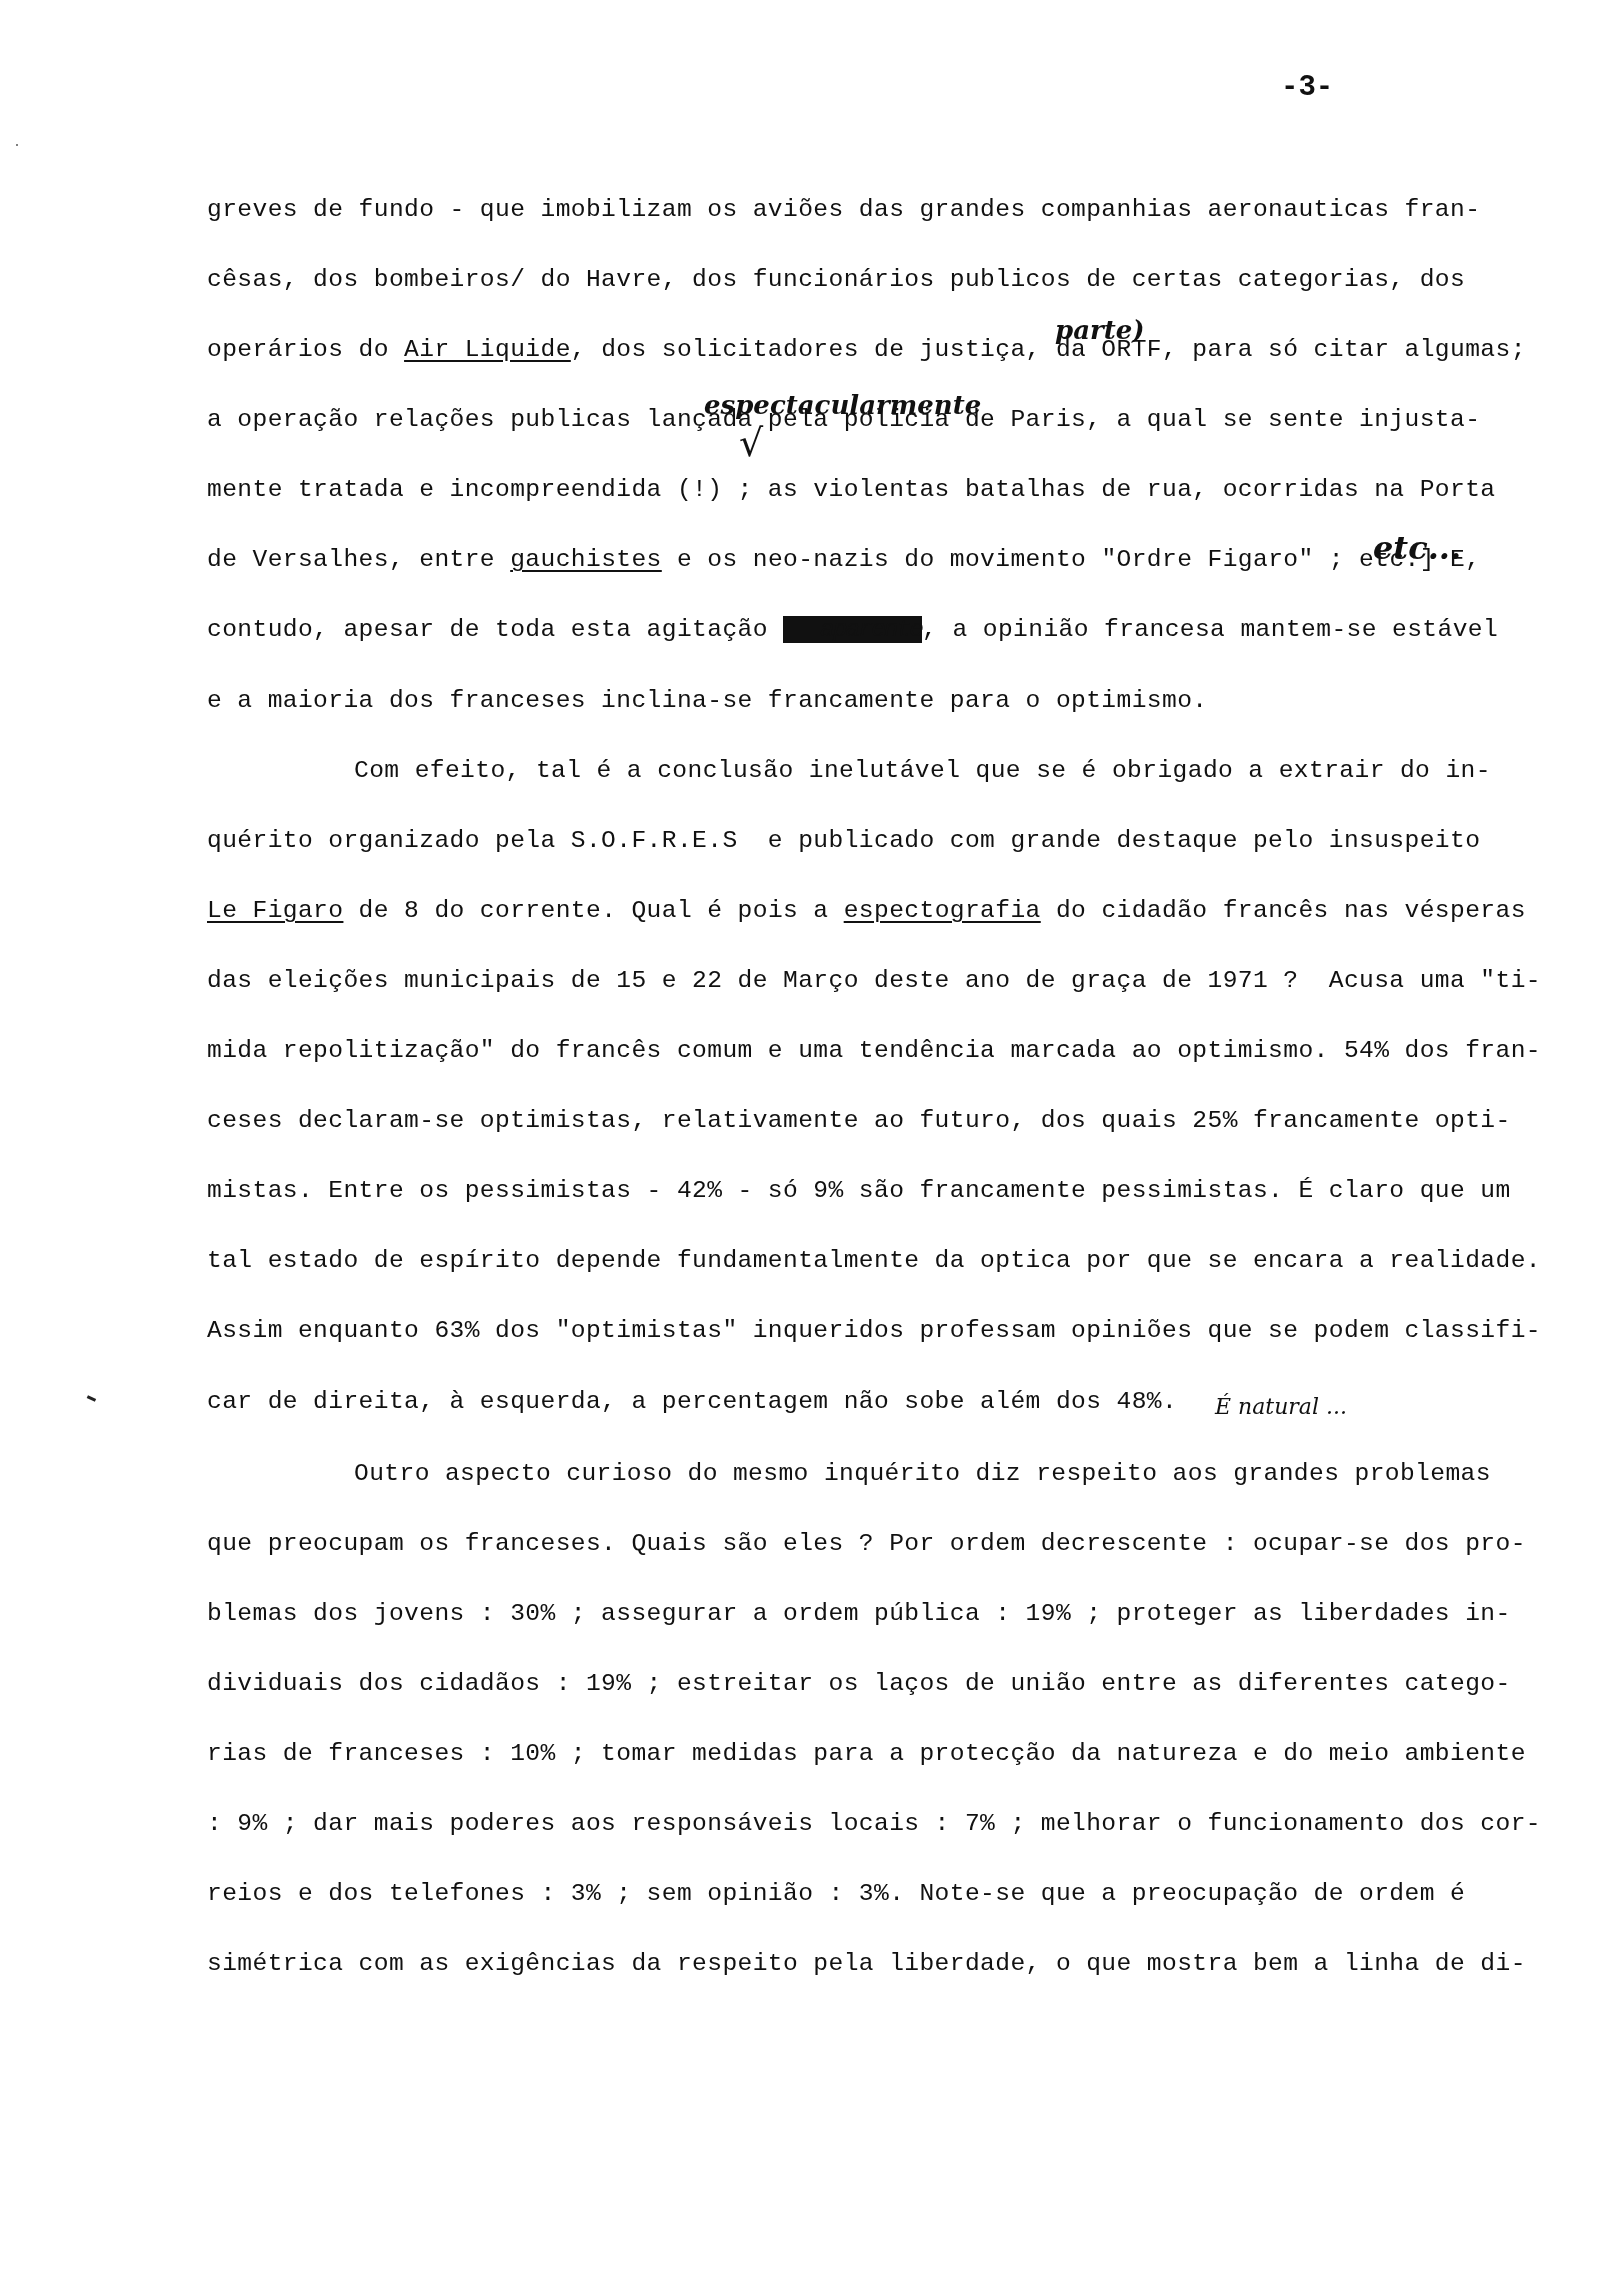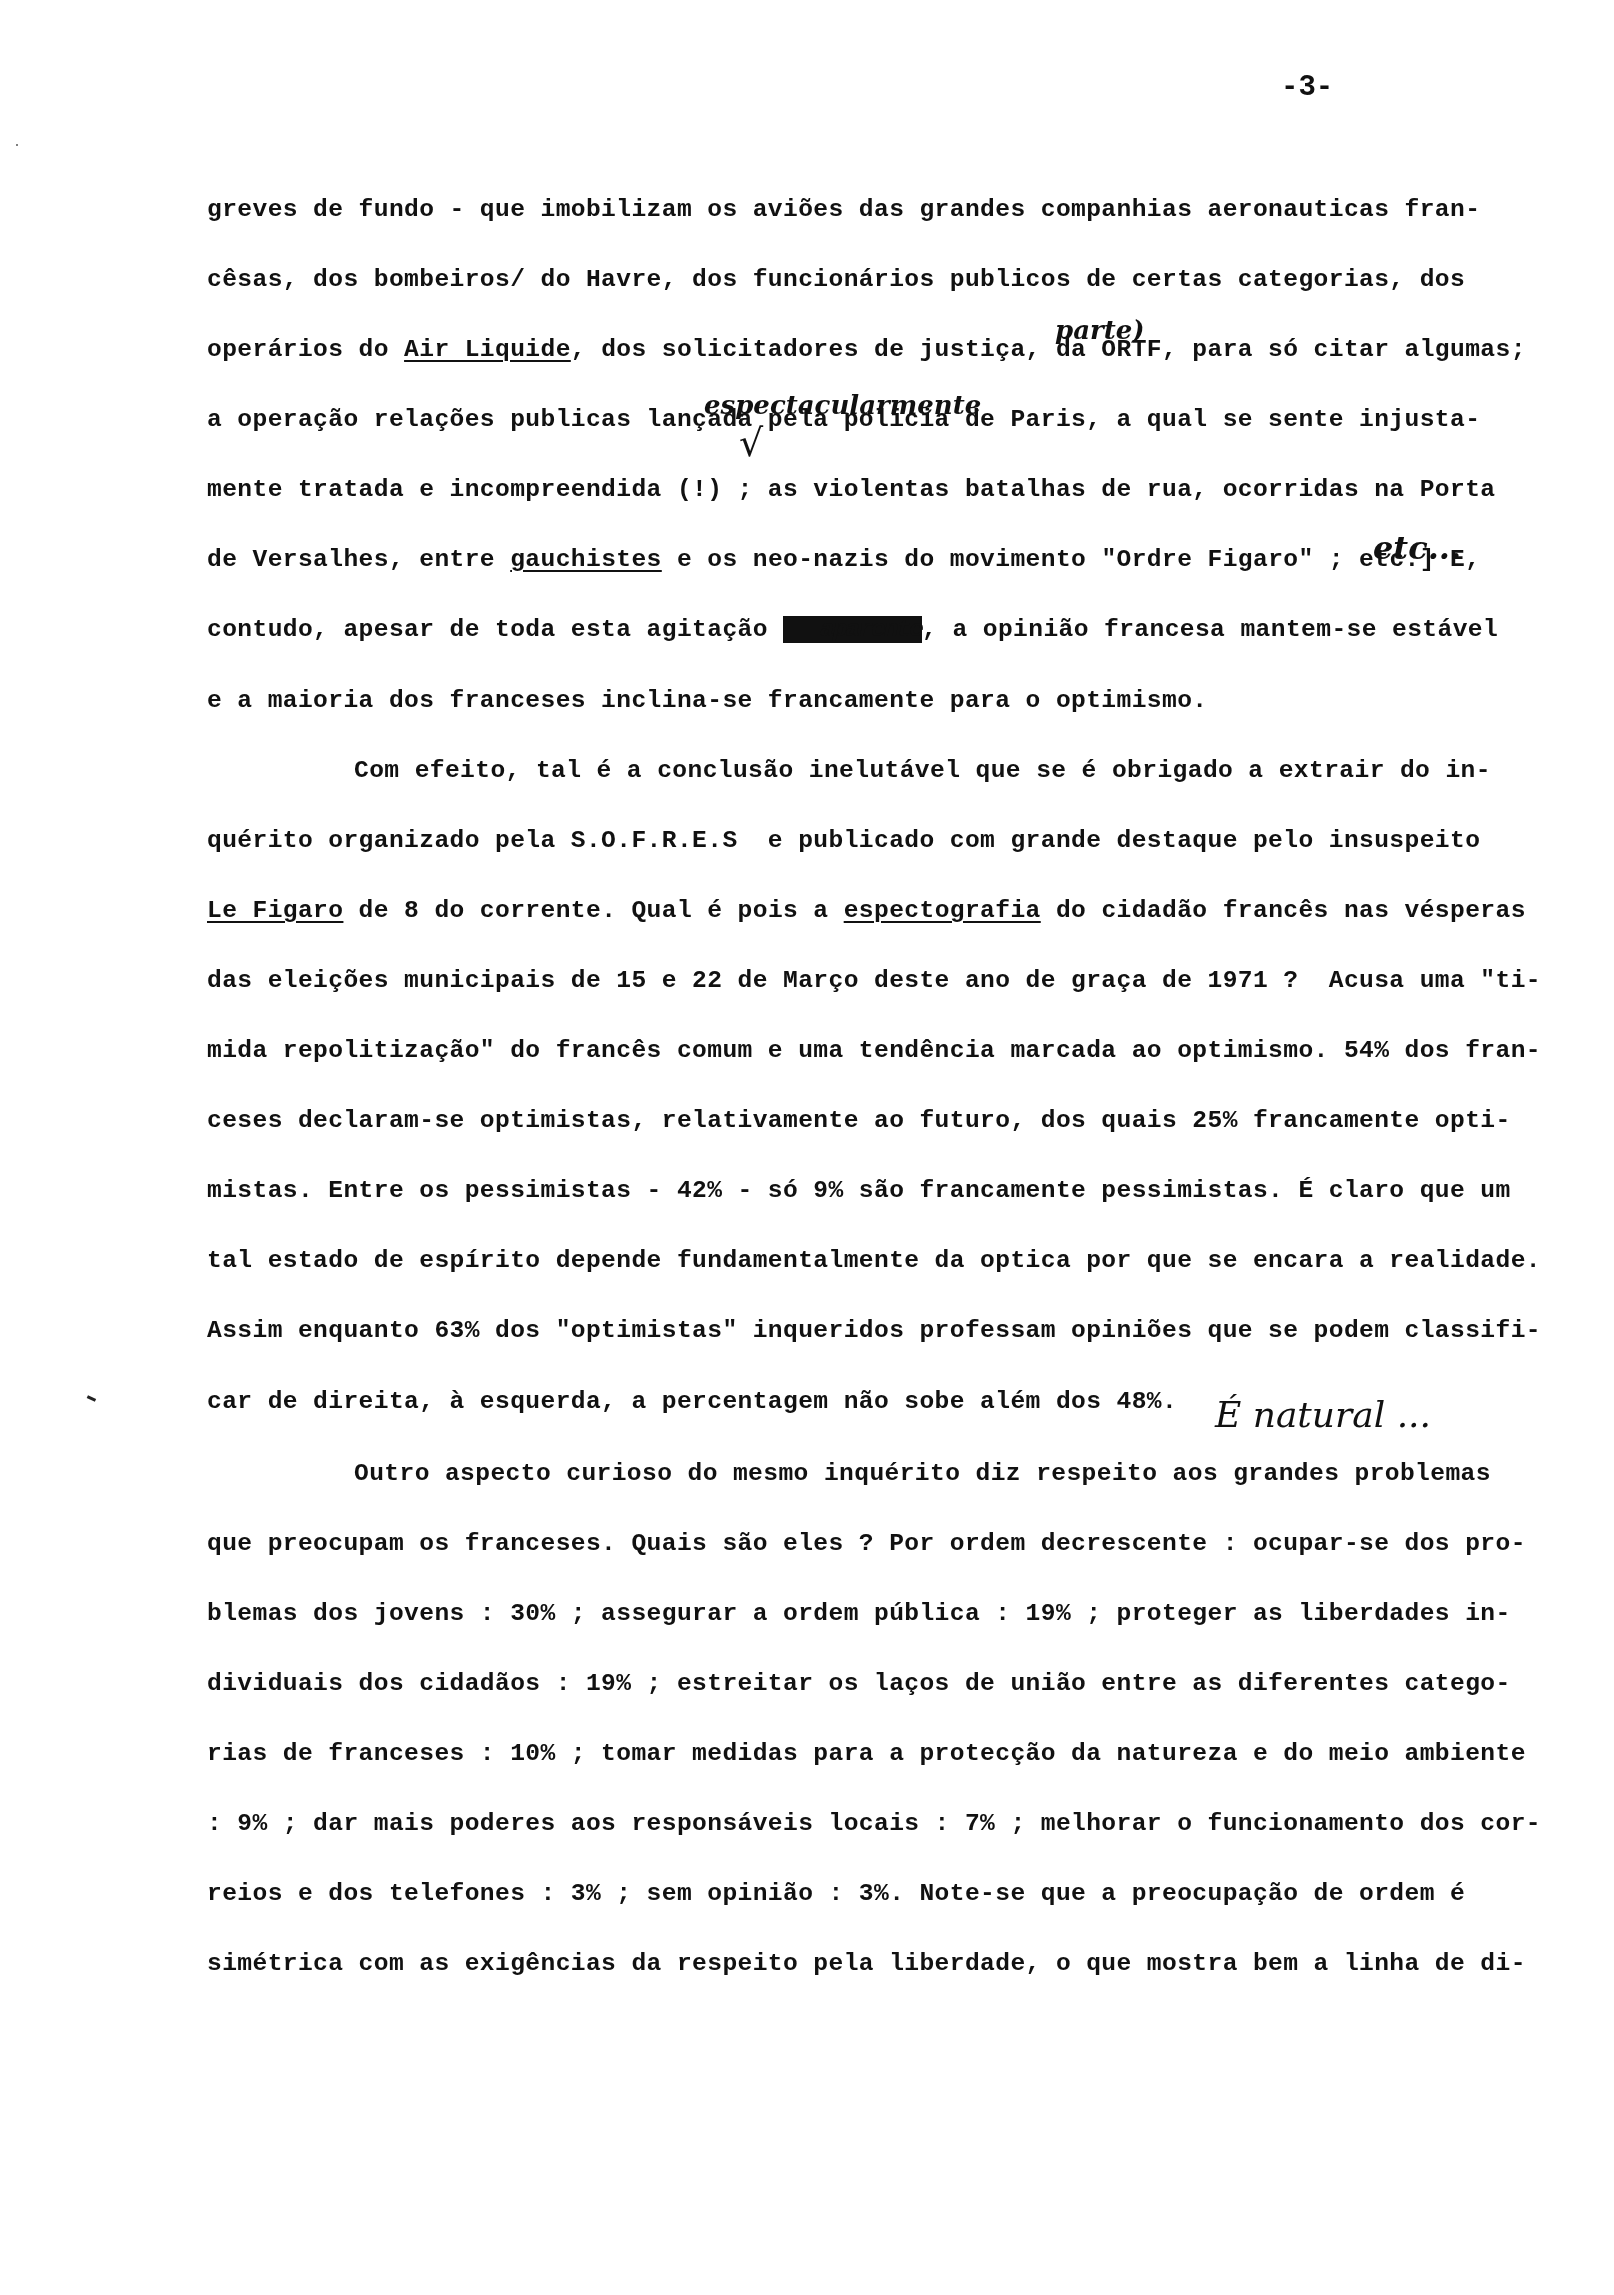--- a/index.html
+++ b/index.html
@@ -3,21 +3,21 @@
 <meta charset="utf-8">
 <style>
   html, body { margin: 0; padding: 0; background: #ffffff; }
   body { width: 1614px; height: 2295px; position: relative; overflow: hidden; color: #111; }
   .page-number {
     position: absolute; left: 1281px; top: 71px;
     font-family: "Liberation Mono", monospace; font-weight: bold; font-size: 29px;
   }
   .line {
     position: absolute; left: 207px;
-    font-family: "Liberation Mono", monospace; font-weight: bold;
+    font-family: "Liberation Mono", monospace; font-weight: normal;
     font-size: 24.6px; letter-spacing: 0.4px; white-space: pre;
     line-height: 31px;
   }
   .indent { left: 354px; }
   .u { text-decoration: underline; text-decoration-thickness: 2px; text-underline-offset: 3.9px; }
   .strike { font-style: italic; letter-spacing: -2px; }
   .hand {
     position: absolute;
     font-family: "DejaVu Serif", serif; font-style: italic; font-weight: bold;
     color: #111; white-space: pre; margin-top: 28px;
@@ -65,17 +65,17 @@
   <div class="line" style="top:1738px">rias de franceses : 10% ; tomar medidas para a protecção da natureza e do meio ambiente</div>
   <div class="line" style="top:1808px">: 9% ; dar mais poderes aos responsáveis locais : 7% ; melhorar o funcionamento dos cor-</div>
   <div class="line" style="top:1878px">reios e dos telefones : 3% ; sem opinião : 3%. Note-se que a preocupação de ordem é</div>
   <div class="line" style="top:1948px">simétrica com as exigências da respeito pela liberdade, o que mostra bem a linha de di-</div>
 </div>
 
 <div class="hand" style="left:1055px; top:287px; font-size:26px;">parte)</div>
 <div class="hand" style="left:704px; top:362px; font-size:26px;">espectacularmente</div>
 <div class="hand" style="left:739px; top:393px; font-size:38px; font-style:normal; font-weight:normal;">√</div>
 <div class="hand" style="left:1373px; top:501px; font-size:32px;">etc...</div>
-<div class="hand" style="left:1215px; top:1366px; font-size:36px; font-weight:normal;">É natural ...</div>
+<div class="hand" style="left:1215px; top:1366px; font-size:22px; font-weight:normal;">É natural ...</div>
 
 <div class="margin-mark"></div>
 <div class="speck" style="left:16.4px; top:144px;"></div>
 
 
 </body></html>

